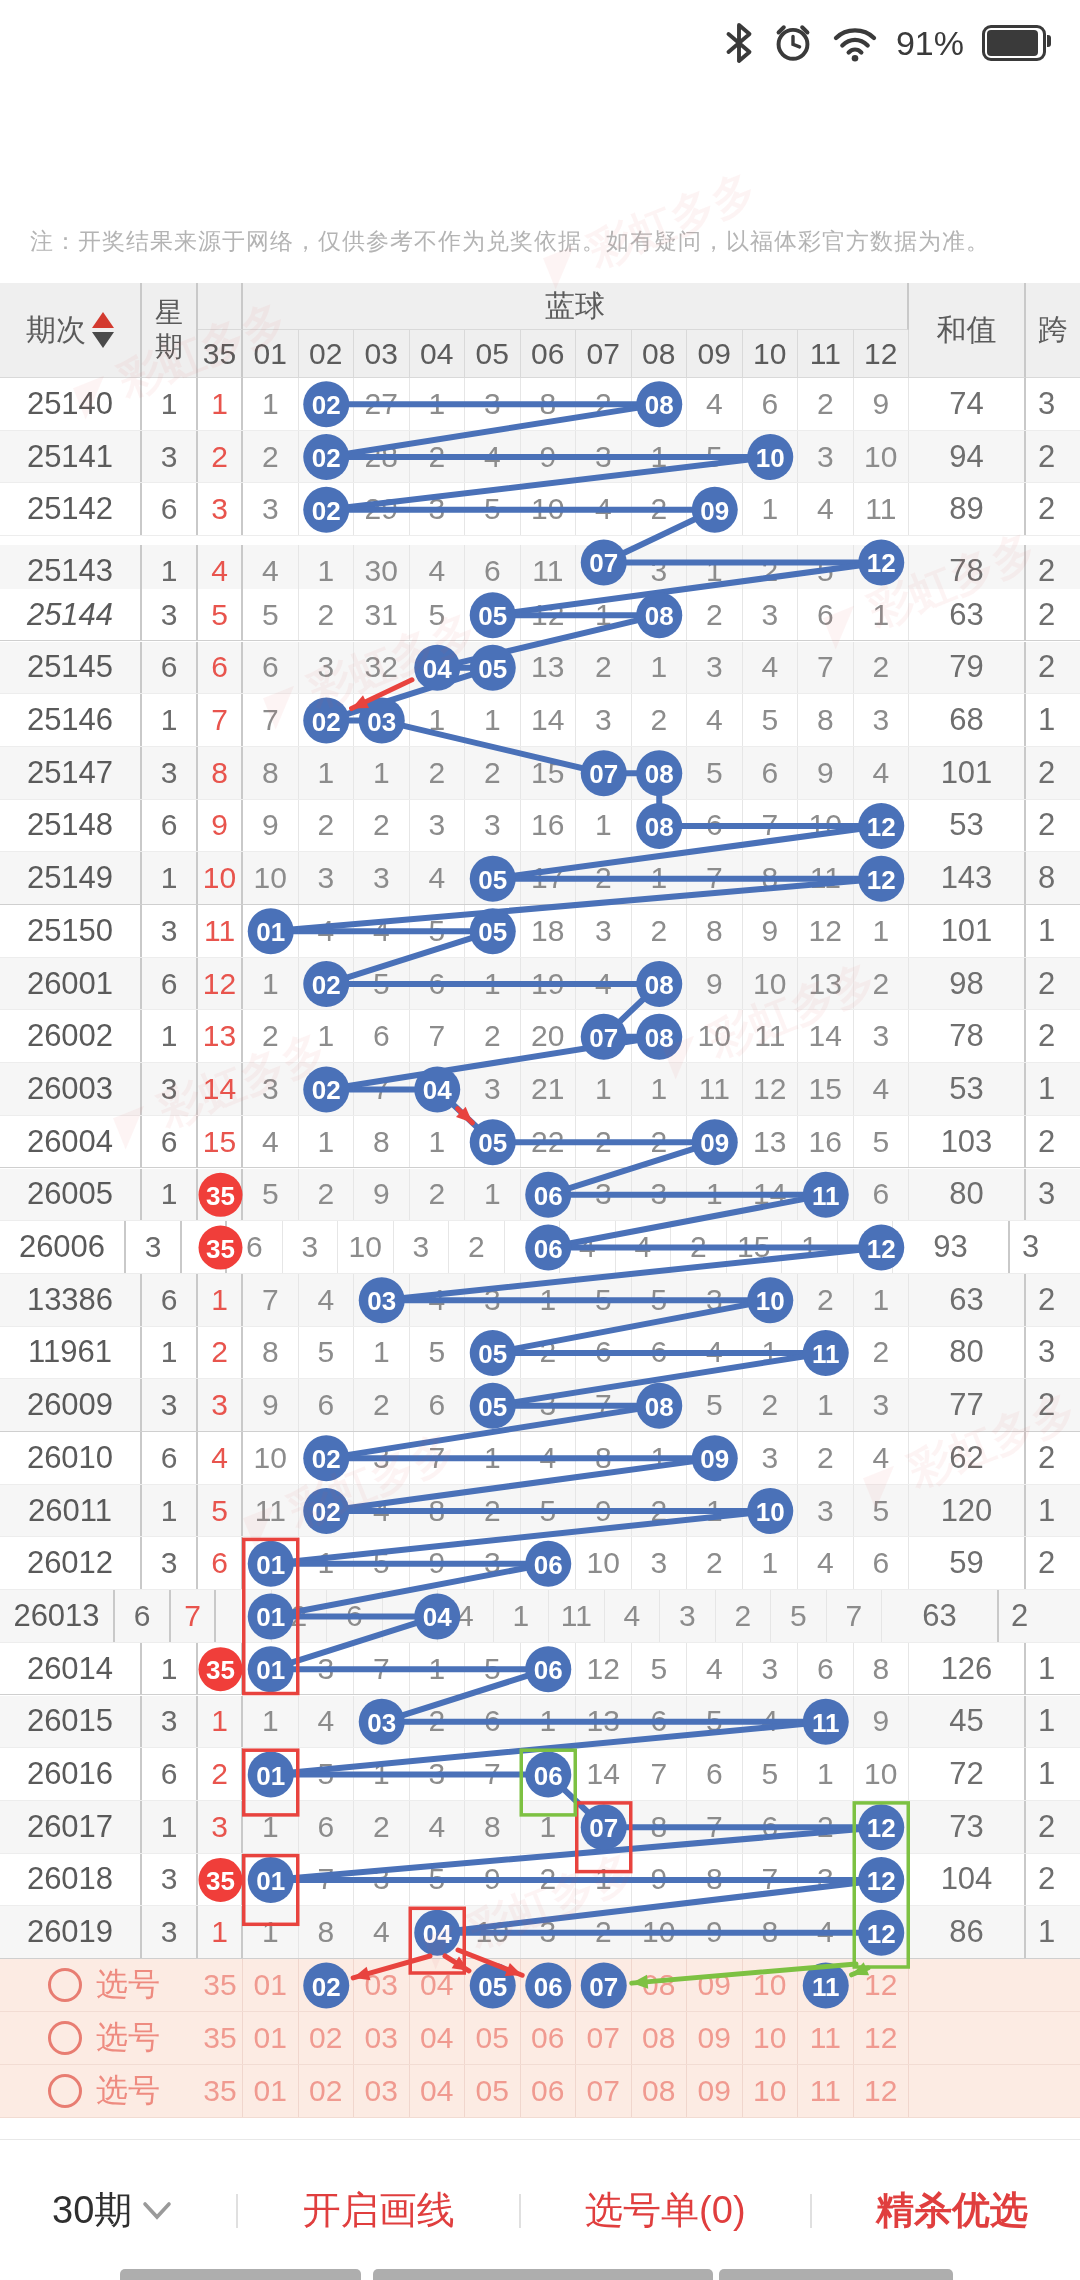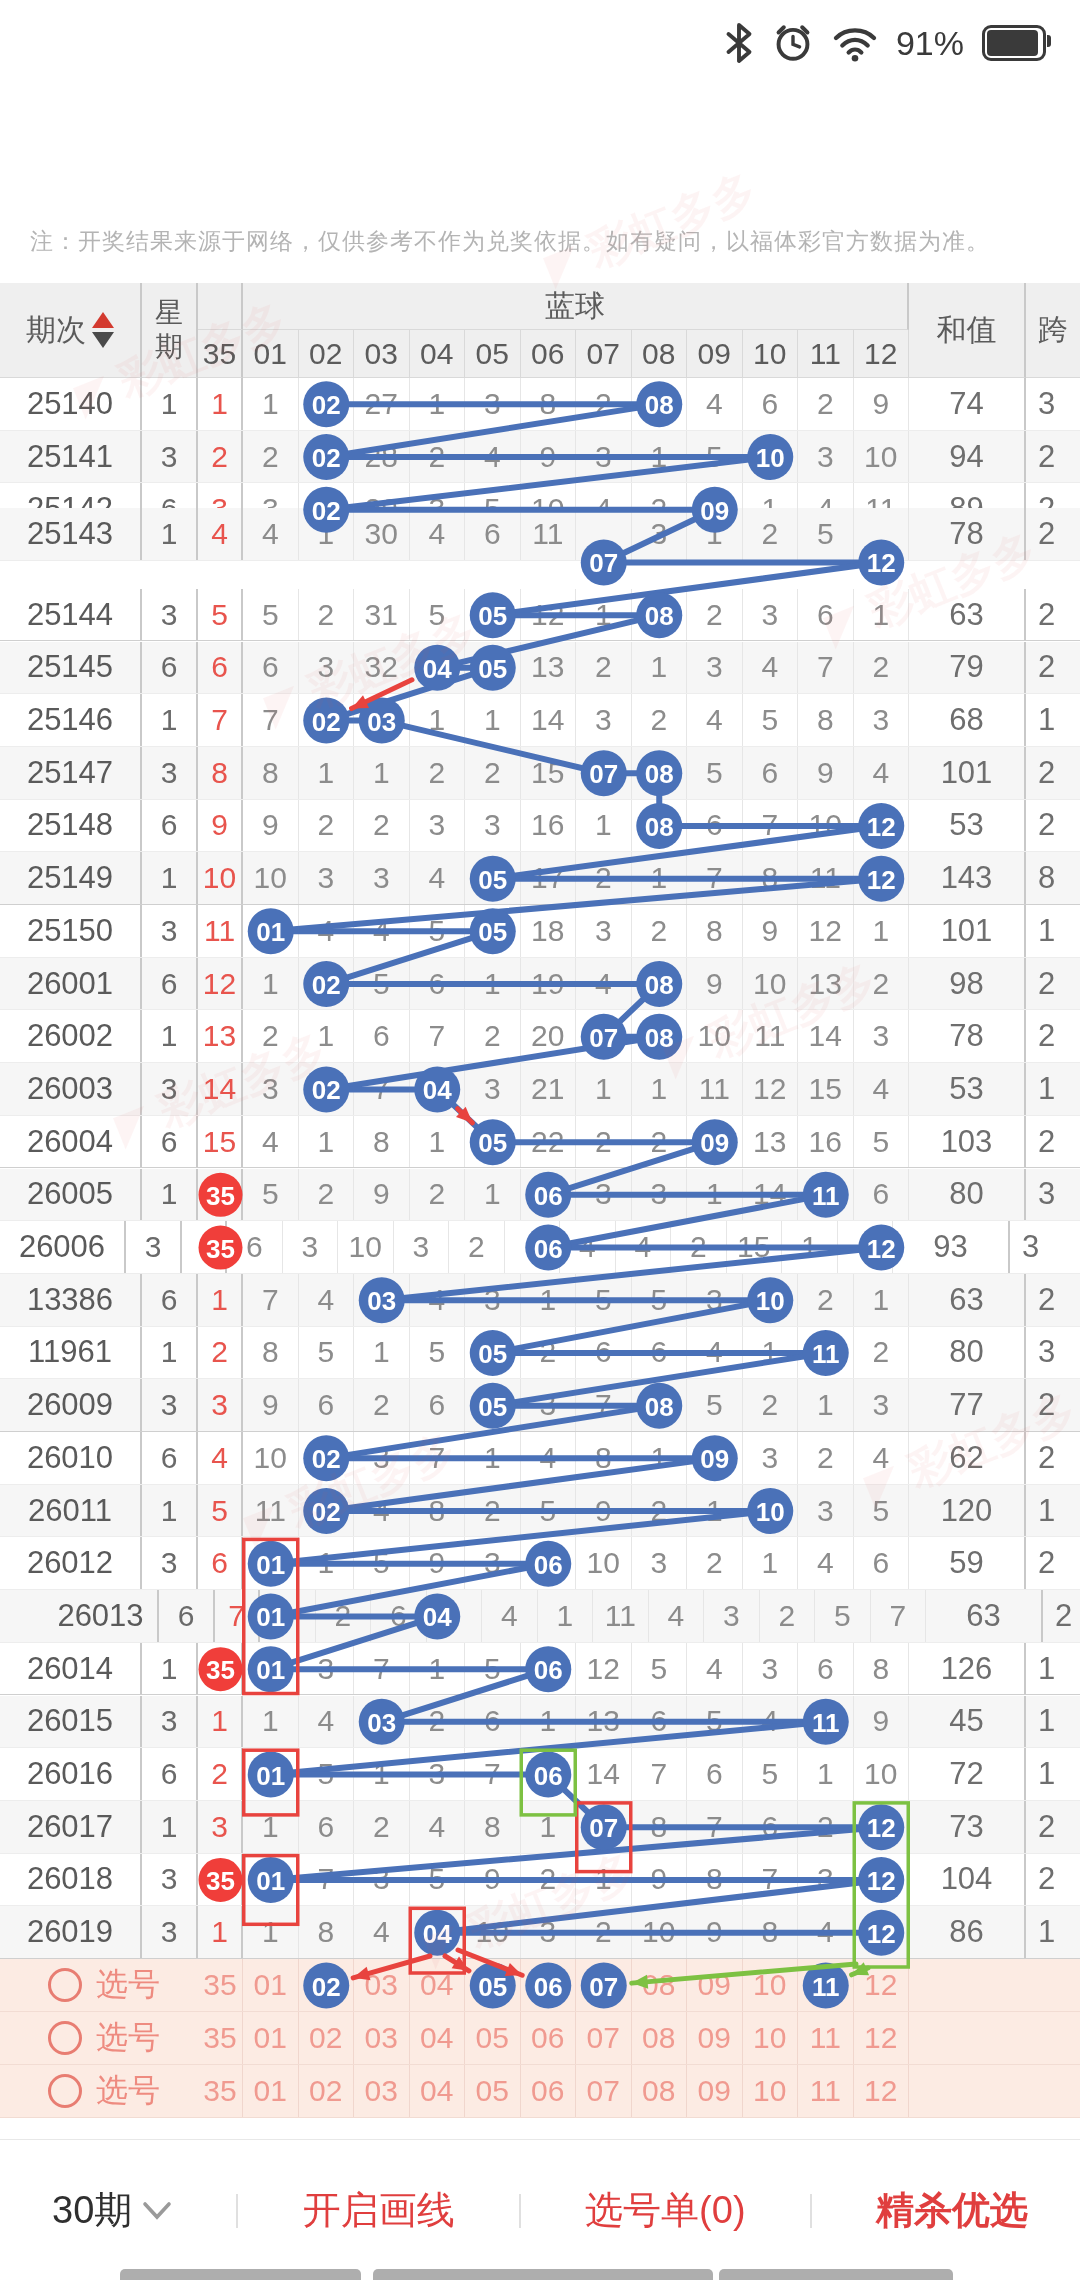--- a/index.html
+++ b/index.html
@@ -176,41 +176,41 @@
         <div class="cell" style="width:55.5px;flex:none;">10</div>
         <div class="cell" style="width:55.5px;flex:none;">4</div>
         <div class="cell" style="width:55.5px;flex:none;">2</div>
         <div class="cell" style="width:55.5px;flex:none;"></div>
         <div class="cell" style="width:55.5px;flex:none;">1</div>
         <div class="cell" style="width:55.5px;flex:none;">4</div>
         <div class="cell" style="width:55.5px;flex:none;">11</div>
         <div class="cell b2 sum-txt" style="width:117px;flex:none;">89</div>
         <div class="cell sum-txt" style="width:54px;flex:none;border-right:none;justify-content:flex-start;padding-left:12px;">2</div>
       </div>
-      <div class="row" style="top:508px;height:52.7px;background:#f6f6f6;border-bottom:1px solid #ededed;box-sizing:border-box;">
+      <div class="row" style="top:545px;height:52.7px;background:#f6f6f6;border-bottom:1px solid #ededed;box-sizing:border-box;">
         <div class="cell b2 period-txt" style="width:142px;flex:none;">25143</div>
         <div class="cell b2 week-txt" style="width:56px;flex:none;">1</div>
         <div class="cell b2 red-txt" style="width:45px;flex:none;">4</div>
         <div class="cell" style="width:55.5px;flex:none;">4</div>
         <div class="cell" style="width:55.5px;flex:none;">1</div>
         <div class="cell" style="width:55.5px;flex:none;">30</div>
         <div class="cell" style="width:55.5px;flex:none;">4</div>
         <div class="cell" style="width:55.5px;flex:none;">6</div>
         <div class="cell" style="width:55.5px;flex:none;">11</div>
         <div class="cell" style="width:55.5px;flex:none;"></div>
         <div class="cell" style="width:55.5px;flex:none;">3</div>
         <div class="cell" style="width:55.5px;flex:none;">1</div>
         <div class="cell" style="width:55.5px;flex:none;">2</div>
         <div class="cell" style="width:55.5px;flex:none;">5</div>
         <div class="cell" style="width:55.5px;flex:none;"></div>
         <div class="cell b2 sum-txt" style="width:117px;flex:none;">78</div>
         <div class="cell sum-txt" style="width:54px;flex:none;border-right:none;justify-content:flex-start;padding-left:12px;">2</div>
       </div>
       <div class="row" style="top:588.8px;height:52.7px;background:#ffffff;border-bottom:1px solid #cfcfcf;box-sizing:border-box;">
-        <div class="cell b2 period-txt" style="width:142px;flex:none;">25144</div>
+        <div class="cell b2 period-txt" style="width:142px;flex:none;font-style:italic;">25144</div>
         <div class="cell b2 week-txt" style="width:56px;flex:none;">3</div>
         <div class="cell b2 red-txt" style="width:45px;flex:none;">5</div>
         <div class="cell" style="width:55.5px;flex:none;">5</div>
         <div class="cell" style="width:55.5px;flex:none;">2</div>
         <div class="cell" style="width:55.5px;flex:none;">31</div>
         <div class="cell" style="width:55.5px;flex:none;">5</div>
         <div class="cell" style="width:55.5px;flex:none;"></div>
         <div class="cell" style="width:55.5px;flex:none;">12</div>
         <div class="cell" style="width:55.5px;flex:none;">1</div>
         <div class="cell" style="width:55.5px;flex:none;"></div>
@@ -557,21 +557,21 @@
         <div class="cell" style="width:55.5px;flex:none;">10</div>
         <div class="cell" style="width:55.5px;flex:none;">3</div>
         <div class="cell" style="width:55.5px;flex:none;">2</div>
         <div class="cell" style="width:55.5px;flex:none;">1</div>
         <div class="cell" style="width:55.5px;flex:none;">4</div>
         <div class="cell" style="width:55.5px;flex:none;">6</div>
         <div class="cell b2 sum-txt" style="width:117px;flex:none;">59</div>
         <div class="cell sum-txt" style="width:54px;flex:none;border-right:none;justify-content:flex-start;padding-left:12px;">2</div>
       </div>
       <div class="row" style="top:1590.1000000000001px;height:52.7px;background:#f6f6f6;border-bottom:1px solid #ededed;box-sizing:border-box;">
-        <div class="cell b2 period-txt" style="width:115px;flex:none;margin-left:44px;">26013</div>
+        <div class="cell b2 period-txt" style="width:115px;flex:none;">26013</div>
         <div class="cell b2 week-txt" style="width:56px;flex:none;">6</div>
         <div class="cell b2 red-txt" style="width:45px;flex:none;">7</div>
         <div class="cell" style="width:55.5px;flex:none;"></div>
         <div class="cell" style="width:55.5px;flex:none;">2</div>
         <div class="cell" style="width:55.5px;flex:none;">6</div>
         <div class="cell" style="width:55.5px;flex:none;"></div>
         <div class="cell" style="width:55.5px;flex:none;">4</div>
         <div class="cell" style="width:55.5px;flex:none;">1</div>
         <div class="cell" style="width:55.5px;flex:none;">11</div>
         <div class="cell" style="width:55.5px;flex:none;">4</div>

